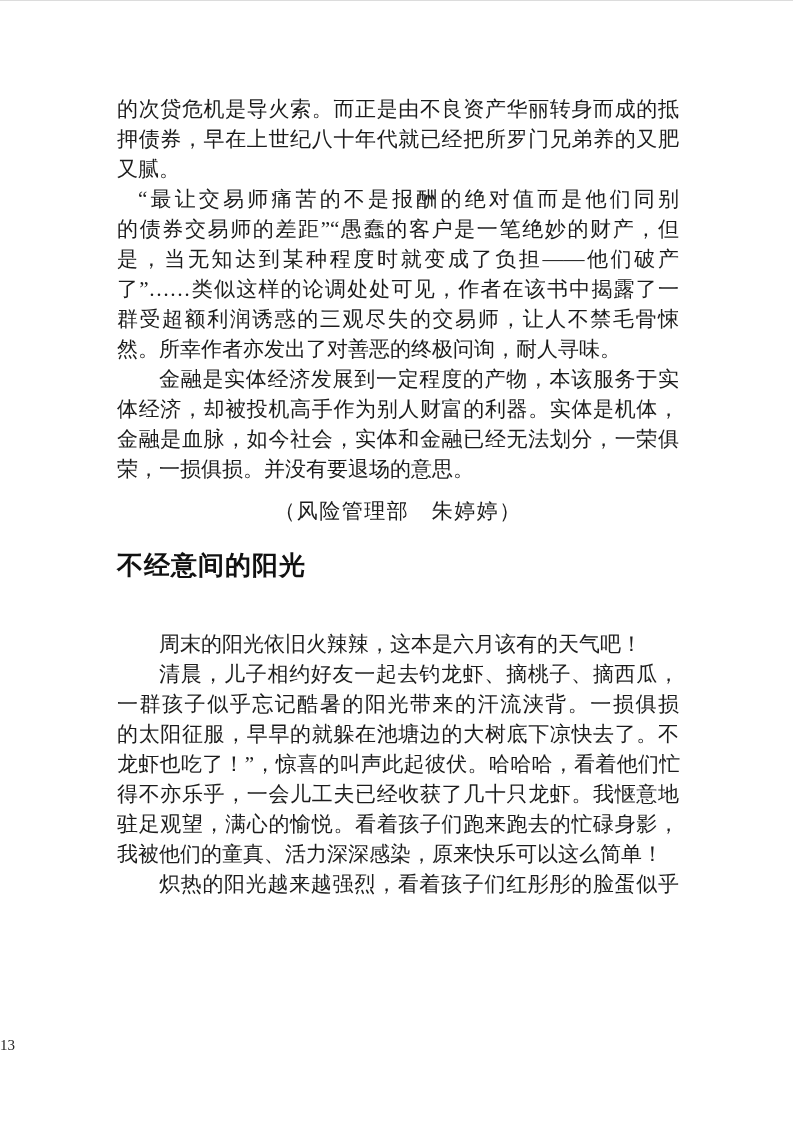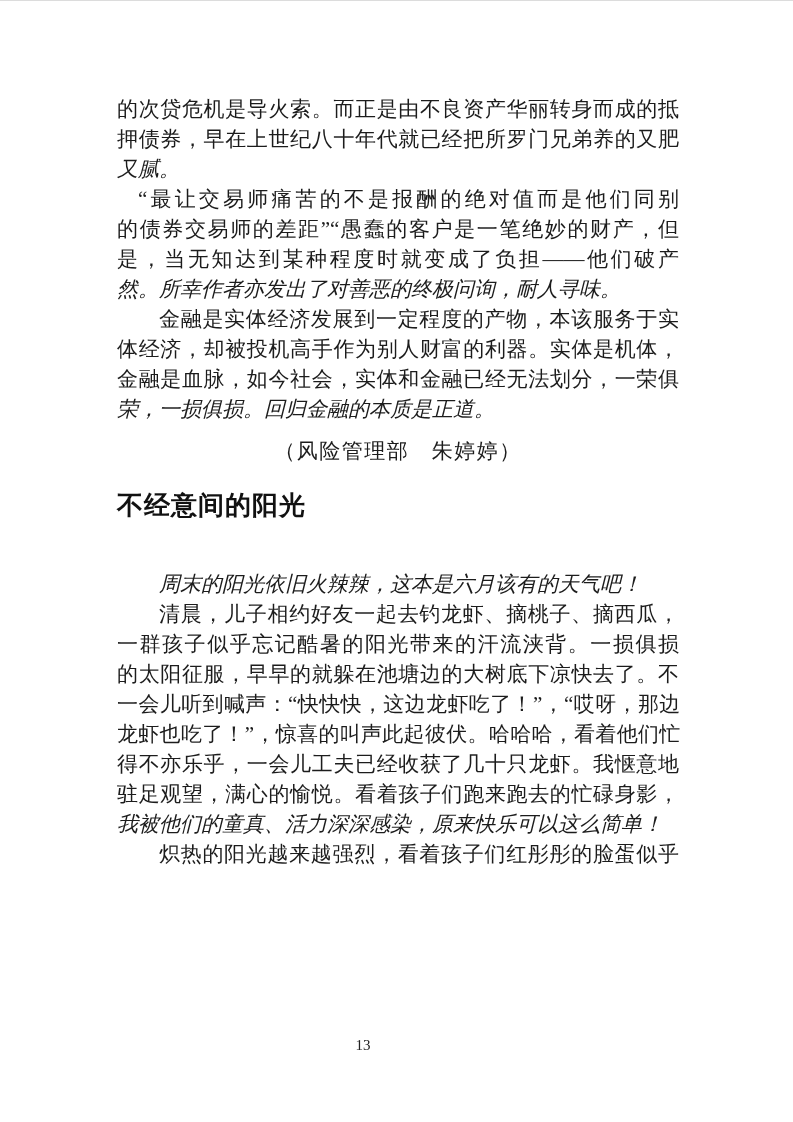--- a/index.html
+++ b/index.html
@@ -32,21 +32,20 @@
   }
   .line {
     font-size: 21px;
     line-height: 30px;
     text-align: justify;
     text-align-last: justify;
     white-space: nowrap;
   }
   .line.last {
     text-align-last: left;
-    font-style: italic;
   }
   .ind1 { text-indent: 21px; }
   .ind2 { text-indent: 42px; }
   .tight { letter-spacing: -1.3px; }
   .attribution {
     margin-top: 12px;
     font-size: 21px;
     line-height: 30px;
     text-align: center;
     letter-spacing: 1.5px;
@@ -58,64 +57,65 @@
     line-height: 36px;
     font-weight: bold;
     letter-spacing: 1px;
     color: #111111;
   }
   .page-number {
     position: absolute;
     top: 1036px;
     left: 0;
     width: 726px;
-    text-align: center;
+    text-align: left;
     font-size: 15px;
     color: #222222;
   }
 </style>
 </head>
 <body>
 
 <div class="page">
   <div class="content">
 
     <div class="para">
       <div class="line">的次贷危机是导火索。而正是由不良资产华丽转身而成的抵</div>
       <div class="line">押债券，早在上世纪八十年代就已经把所罗门兄弟养的又肥</div>
       <div class="line last">又腻。</div>
     </div>
 
     <div class="para">
       <div class="line ind1">“最让交易师痛苦的不是报酬的绝对值而是他们同别</div>
       <div class="line">的债券交易师的差距”“愚蠢的客户是一笔绝妙的财产，但</div>
       <div class="line">是，当无知达到某种程度时就变成了负担——他们破产</div>
+      <div class="line">了”……类似这样的论调处处可见，作者在该书中揭露了一</div>
+      <div class="line">群受超额利润诱惑的三观尽失的交易师，让人不禁毛骨悚</div>
       <div class="line last">然。所幸作者亦发出了对善恶的终极问询，耐人寻味。</div>
     </div>
 
     <div class="para">
       <div class="line ind2">金融是实体经济发展到一定程度的产物，本该服务于实</div>
       <div class="line">体经济，却被投机高手作为别人财富的利器。实体是机体，</div>
       <div class="line">金融是血脉，如今社会，实体和金融已经无法划分，一荣俱</div>
-      <div class="line last">荣，一损俱损。回归金融的本质是正道。</div>
+      <div class="line last">荣，一损俱损。并没有要退场的意思。</div>
     </div>
 
     <div class="attribution">（风险管理部　朱婷婷）</div>
 
     <div class="essay-title">不经意间的阳光</div>
 
     <div class="para">
       <div class="line ind2 last">周末的阳光依旧火辣辣，这本是六月该有的天气吧！</div>
     </div>
 
     <div class="para">
       <div class="line ind2">清晨，儿子相约好友一起去钓龙虾、摘桃子、摘西瓜，</div>
       <div class="line">一群孩子似乎忘记酷暑的阳光带来的汗流浃背。一损俱损</div>
       <div class="line">的太阳征服，早早的就躲在池塘边的大树底下凉快去了。不</div>
-      <div class="line tight">一会儿听到喊声：“快快快，这边龙虾吃了！”，“哎呀，那边</div>
       <div class="line tight">龙虾也吃了！”，惊喜的叫声此起彼伏。哈哈哈，看着他们忙</div>
       <div class="line">得不亦乐乎，一会儿工夫已经收获了几十只龙虾。我惬意地</div>
       <div class="line">驻足观望，满心的愉悦。看着孩子们跑来跑去的忙碌身影，</div>
       <div class="line last">我被他们的童真、活力深深感染，原来快乐可以这么简单！</div>
     </div>
 
     <div class="para">
       <div class="line ind2">炽热的阳光越来越强烈，看着孩子们红彤彤的脸蛋似乎</div>
     </div>
 

